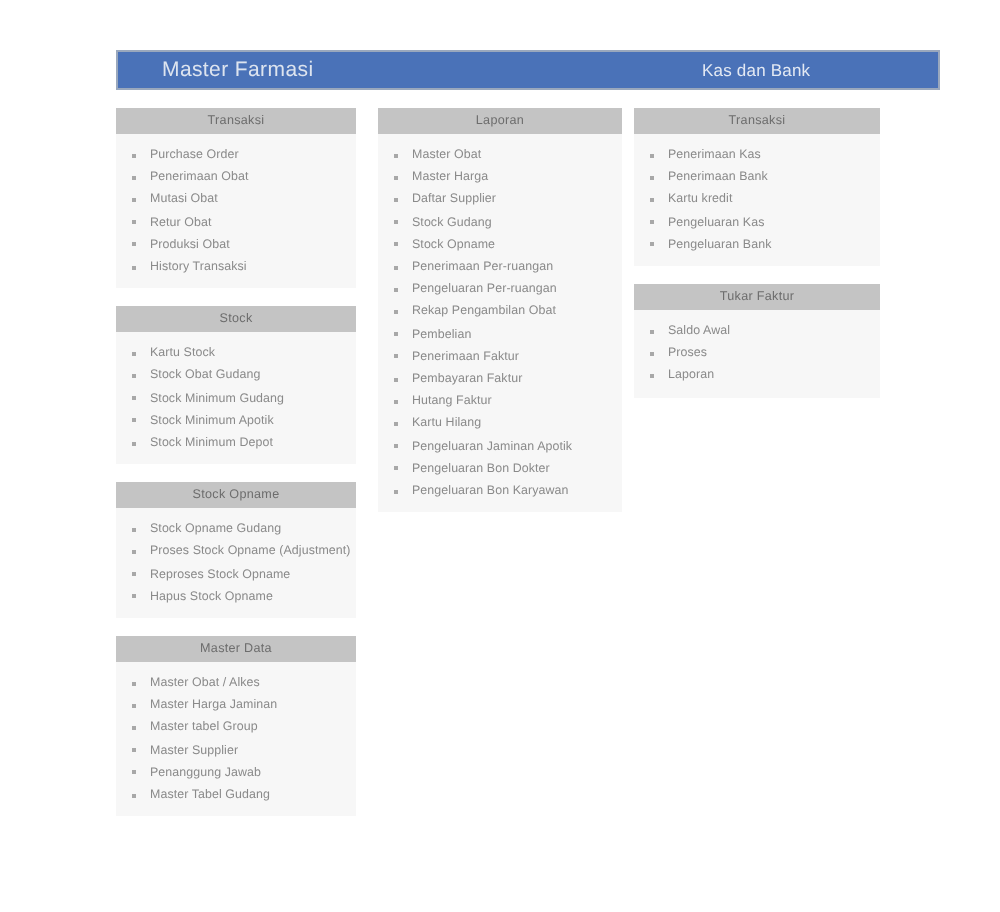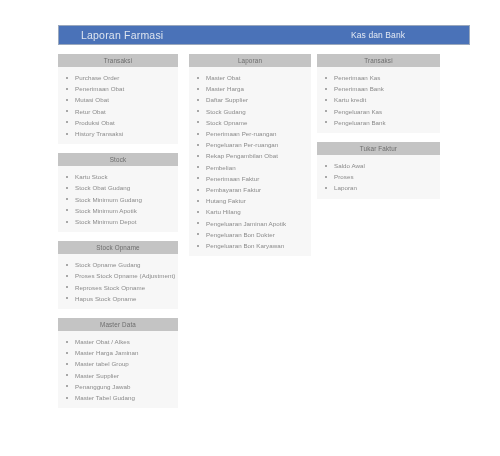--- a/index.html
+++ b/index.html
@@ -101,21 +101,21 @@
     background: #a8a8a8;
     display: block;
   }
 </style>
 </head>
 <body>
 
 <div class="page">
 
   <div class="header-bar">
-    <span class="header-title-left">Laporan Farmasi</span>
+    <span class="header-title-left">Master Farmasi</span>
     <span class="header-title-right">Kas dan Bank</span>
   </div>
 
   <div class="columns">
     <div class="col col-1">
         <div class="panel">
           <div class="section-head">Transaksi</div>
           <ul class="items">
             <li><span class="bullet"></span><span>Purchase Order</span></li>
             <li><span class="bullet"></span><span>Penerimaan Obat</span></li>

